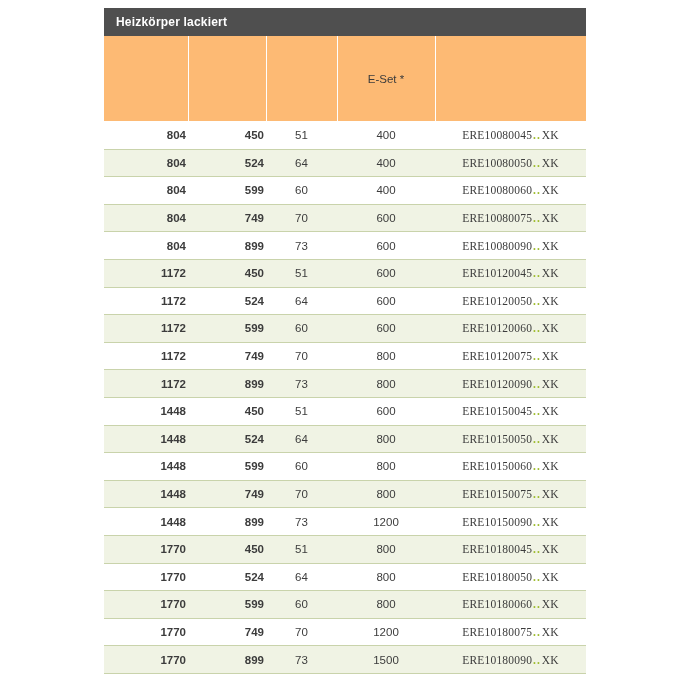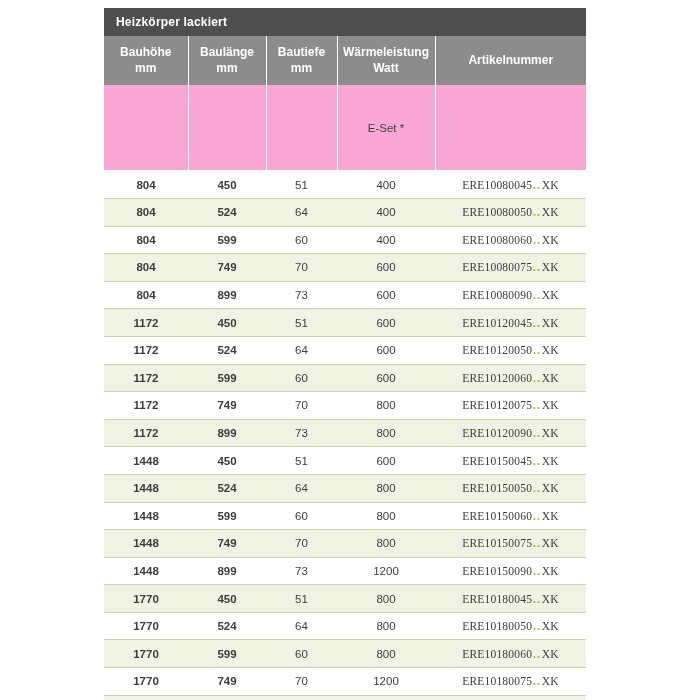--- a/index.html
+++ b/index.html
@@ -59,21 +59,21 @@
     line-height: 1.35;
   }
   .head-row th:first-child { border-left: none; }
   .head-row th .unit {
     display: block;
     font-weight: bold;
     font-size: 12px;
   }
   
   .sub-row td {
-    background: #f9a8d4;
+    background: #fdba74;
     height: 83px;
     vertical-align: middle;
     text-align: center;
     font-size: 11.5px;
     border-left: 1px solid #ffffff;
     border-bottom: 1px solid #ffffff;
     color: #3c3c3c;
   }
   .sub-row td:first-child { border-left: none; }
 
@@ -82,21 +82,21 @@
     height: 26.6px;
     text-align: center;
     vertical-align: middle;
     border-bottom: 1px solid #c9d3ab;
     font-size: 11.5px;
     color: #3c3c3c;
     padding: 0 2px;
   }
   tbody.data tr.odd td { background: #ffffff; }
   tbody.data tr.even td { background: #f0f3e4; }
-  tbody.data tr td.bold { font-weight: bold; }
+  tbody.data tr td.bold { font-weight: bold; text-align: right; }
   tbody.data tr:first-child td { border-top: 1px solid #c9d3ab; }
 
   .art {
     white-space: nowrap;
     letter-spacing: .2px;
     font-family: Liberation Serif, serif;
   }
   .art .dots {
     color: #9fbc2f;
     font-weight: bold;
@@ -113,41 +113,20 @@
       <col class="c-bauhoehe">
       <col class="c-bauLaenge">
       <col class="c-bautiefe">
       <col class="c-waerme">
       <col class="c-artikel">
     </colgroup>
     <thead>
       <tr class="title-row">
         <th colspan="5">Heizkörper lackiert</th>
       </tr>
-      <tr class="head-row">
-        <th>
-          <span>Bauhöhe</span>
-          <span class="unit">mm</span>
-        </th>
-        <th>
-          <span>Baulänge</span>
-          <span class="unit">mm</span>
-        </th>
-        <th>
-          <span>Bautiefe</span>
-          <span class="unit">mm</span>
-        </th>
-        <th>
-          <span>Wärmeleistung</span>
-          <span class="unit">Watt</span>
-        </th>
-        <th>
-          <span>Artikelnummer</span>
-        </th>
-      </tr>
       <tr class="sub-row">
         <td></td>
         <td></td>
         <td></td>
         <td>E-Set *</td>
         <td></td>
       </tr>
     </thead>
     <tbody class="data" id="tbody">
         <tr class="odd">

